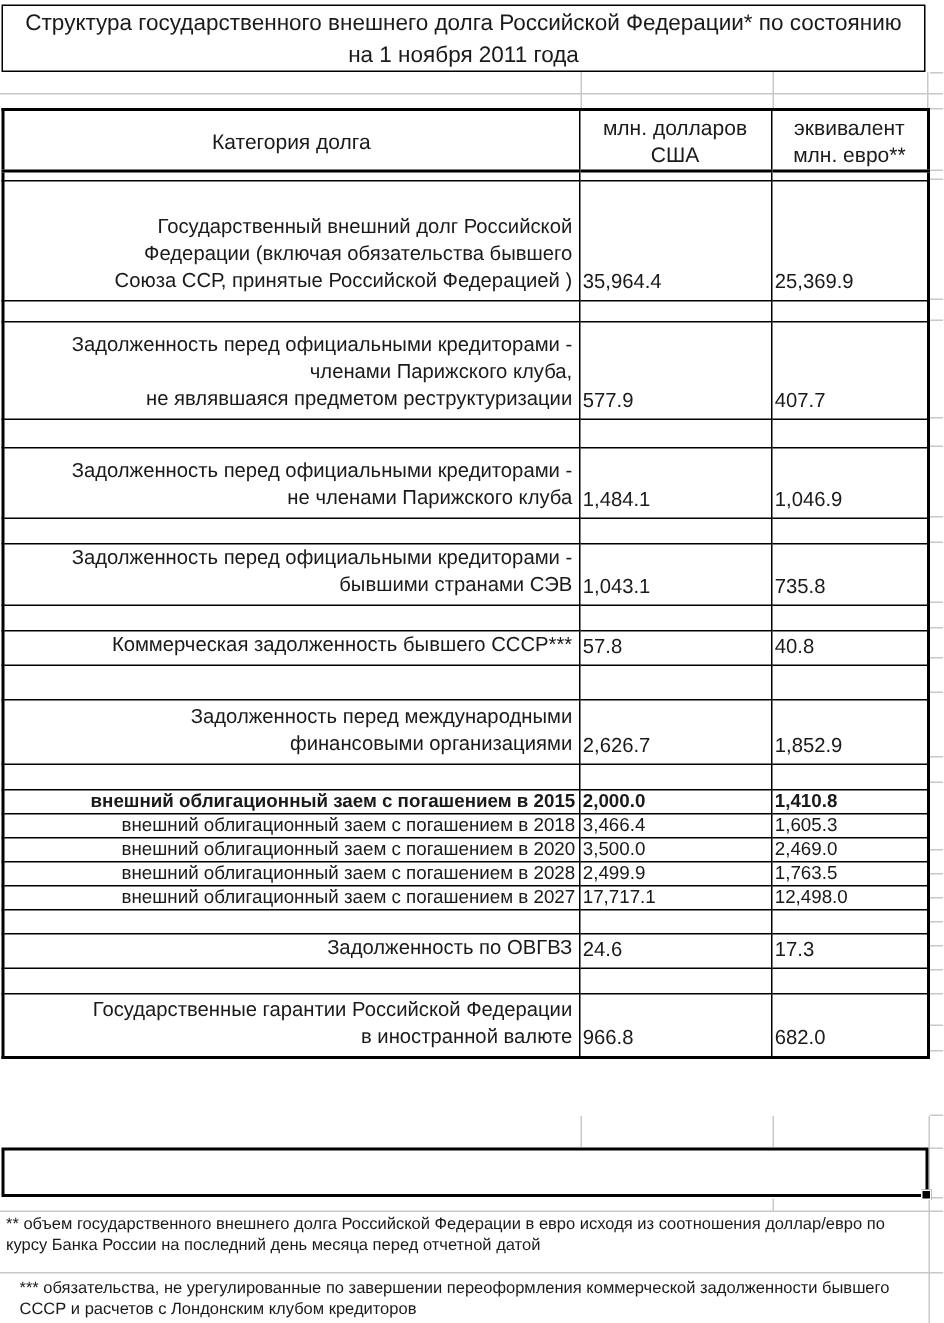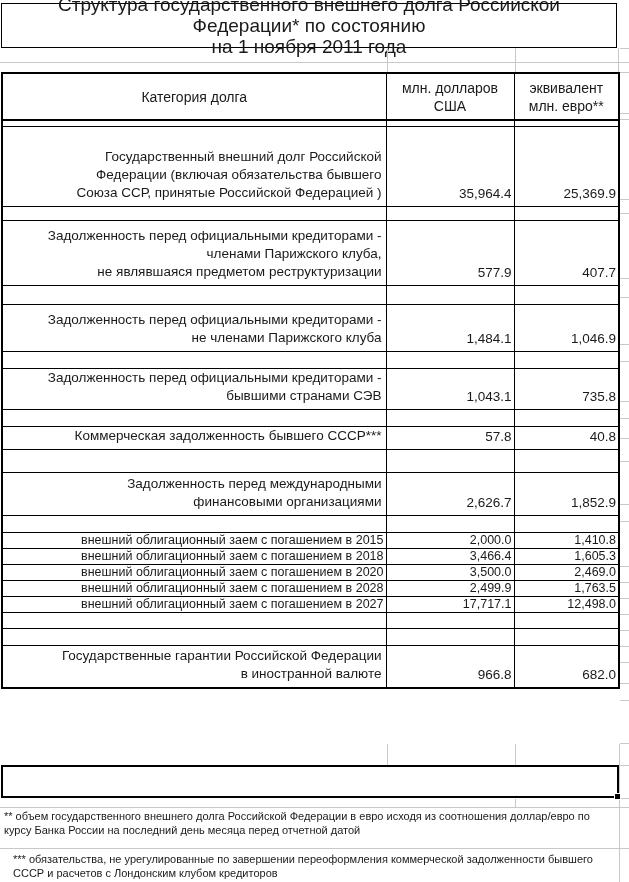--- a/index.html
+++ b/index.html
@@ -4,21 +4,21 @@
 <style>
   html,body{margin:0;padding:0;background:#ffffff;}
   body{font-family:"Liberation Sans",sans-serif;color:#1a1a1a;}
   #sheet{position:relative;width:629px;height:882px;background:#fff;overflow:hidden;}
 
   
   #title-box{
     position:absolute;left:1px;top:3px;width:616px;height:45px;
     border:1px solid #000;box-sizing:border-box;
     display:flex;align-items:center;justify-content:center;
-    text-align:center;font-size:19px;line-height:21px;white-space:pre-line;
+    text-align:center;font-size:15px;line-height:21px;white-space:pre-line;
   }
 
   
   .gridline{position:absolute;background:#c8c8c8;}
 
   
   #debt-table{
     position:absolute;left:1px;top:72px;
     border-collapse:collapse;table-layout:fixed;
     border:2px solid #000;
@@ -29,21 +29,21 @@
     text-align:center;vertical-align:middle;white-space:pre-line;padding:0 2px;
   }
   #debt-table td{
     border:1px solid #000;overflow:hidden;
   }
   #debt-table td.cat{
     text-align:right;vertical-align:bottom;white-space:pre-line;
     font-size:13.5px;line-height:18px;padding:0 4px 4px 4px;
   }
   #debt-table td.num{
-    text-align:right;vertical-align:bottom;
+    text-align:left;vertical-align:bottom;
     font-size:13.5px;line-height:17px;padding:0 2px 4px 2px;
   }
   #debt-table tr.sub td.cat{
     font-size:12.5px;line-height:14px;padding:0 2px 1px 28px;vertical-align:middle;
   }
   #debt-table tr.sub td.num{
     font-size:12.5px;line-height:14px;padding:0 2px 1px 2px;vertical-align:middle;
   }
 
   
@@ -111,21 +111,21 @@
       <div class="gridline" style="left: 620px; top: 743px; width: 9px; height: 1px; background: rgb(200, 200, 200);"></div>
     </div>
 
   <table id="debt-table">
     <colgroup>
       <col style="width:384px">
         <col style="width:128px">
         <col style="width:105px">
     </colgroup>
     <thead>
-      <tr style="height:47px">
+      <tr style="height:41px">
         <th>Категория долга</th>
         <th>млн. долларов
 США</th>
         <th>эквивалент
 млн. евро**</th>
       </tr>
     </thead>
     <tbody id="debt-table-body">
         <tr style="height: 6px;">
           <td></td>
@@ -192,21 +192,21 @@
           <td class="cat">Задолженность перед международными
 финансовыми организациями</td>
           <td class="num">2,626.7</td>
           <td class="num">1,852.9</td>
         </tr>
         <tr style="height: 17px;">
           <td></td>
           <td></td>
           <td></td>
         </tr>
-        <tr class="sub" style="height: 16px;">
+        <tr class="sub" style="height: 16px; font-weight: bold;">
           <td class="cat">внешний облигационный заем с погашением в 2015</td>
           <td class="num">2,000.0</td>
           <td class="num">1,410.8</td>
         </tr>
         <tr class="sub" style="height: 16px; padding-left: 32px;">
           <td class="cat">внешний облигационный заем с погашением в 2018</td>
           <td class="num">3,466.4</td>
           <td class="num">1,605.3</td>
         </tr>
         <tr class="sub" style="height: 16px;">
@@ -221,20 +221,25 @@
         </tr>
         <tr class="sub" style="height: 16px;">
           <td class="cat">внешний облигационный заем с погашением в 2027</td>
           <td class="num">17,717.1</td>
           <td class="num">12,498.0</td>
         </tr>
         <tr style="height: 16px;">
           <td></td>
           <td></td>
           <td></td>
+        </tr>
+        <tr style="height: 21px;">
+          <td class="cat">Задолженность по ОВГВЗ</td>
+          <td class="num">24.6</td>
+          <td class="num">17.3</td>
         </tr>
         <tr style="height: 17px;">
           <td></td>
           <td></td>
           <td></td>
         </tr>
         <tr style="height: 43px;">
           <td class="cat">Государственные гарантии Российской Федерации
 в иностранной валюте</td>
           <td class="num">966.8</td>

